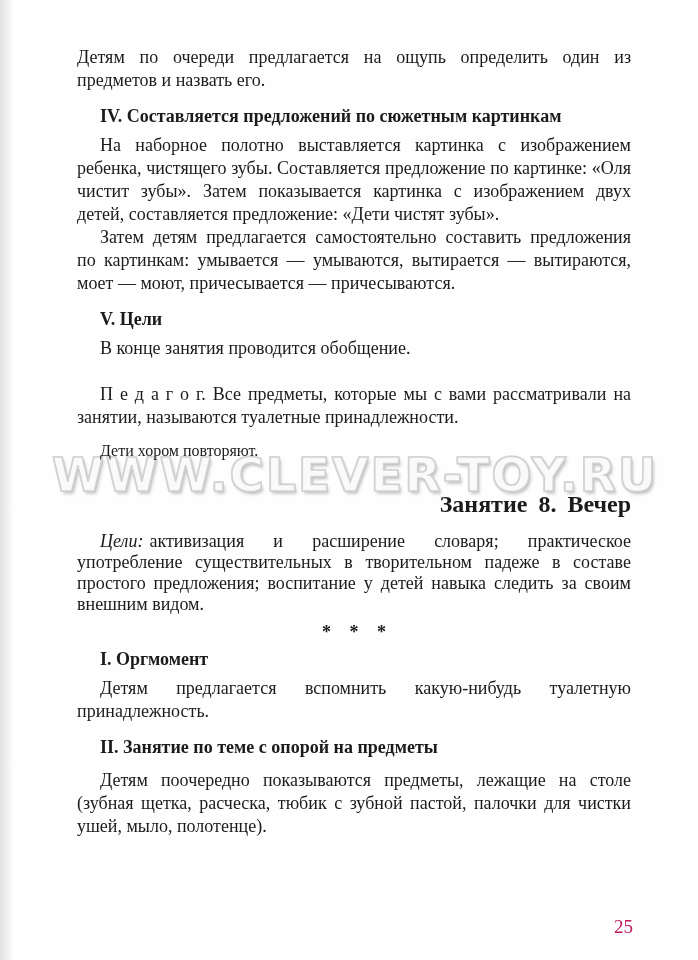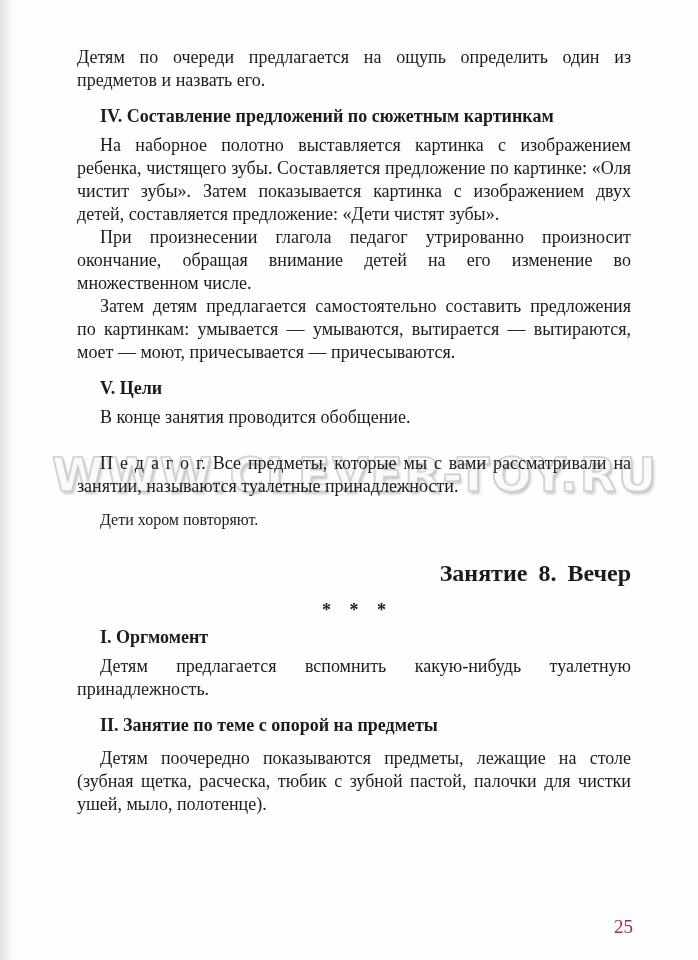--- a/index.html
+++ b/index.html
@@ -110,39 +110,39 @@
 <div class="page">
 
   <div class="scan-edge-left"></div>
 
   <div class="watermark">WWW.CLEVER-TOY.RU</div>
 
   <main class="content">
 
     <p class="body noindent">Детям по очереди предлагается на ощупь определить один из предметов и назвать его.</p>
 
-    <h3 class="sec">IV. Составление предложений по сюжетным картинкам</h3>
+    <h3 class="sec">IV. Составляется предложений по сюжетным картинкам</h3>
 
     <p class="body">На наборное полотно выставляется картинка с изображением ребенка, чистящего зубы. Составляется предложение по картинке: «Оля чистит зубы». Затем показывается картинка с изображением двух детей, составляется предложение: «Дети чистят зубы».</p>
 
-    <p class="body">При произнесении глагола педагог утрированно произносит окончание, обращая внимание детей на его изменение во множественном числе.</p>
 
     <p class="body">Затем детям предлагается самостоятельно составить предложения по картинкам: умывается — умываются, вытирается — вытираются, моет — моют, причесывается — причесываются.</p>
 
     <h3 class="sec">V. Цели</h3>
 
     <p class="body">В конце занятия проводится обобщение.</p>
 
     <p class="pedagog"><span class="pedagog-label">П е д а г о г.</span><span>Все предметы, которые мы с вами рассматривали на занятии, называются туалетные принадлежности.</span></p>
 
     <p class="remark remark-first">Дети хором повторяют.</p>
 
 
     <h1 class="lesson-title">Занятие 8. Вечер</h1>
 
+    <p class="body tight"><span class="label-italic">Цели:</span><span>активизация и расширение словаря; практическое употребление существительных в творительном падеже в составе простого предложения; воспитание у детей навыка следить за своим внешним видом.</span></p>
 
 
     <div class="separator">* * *</div>
 
     <h3 class="sec sec-after-sep">I. Оргмомент</h3>
 
     <p class="body">Детям предлагается вспомнить какую-нибудь туалетную принадлежность.</p>
 
     <h3 class="sec">II. Занятие по теме с опорой на предметы</h3>
 

